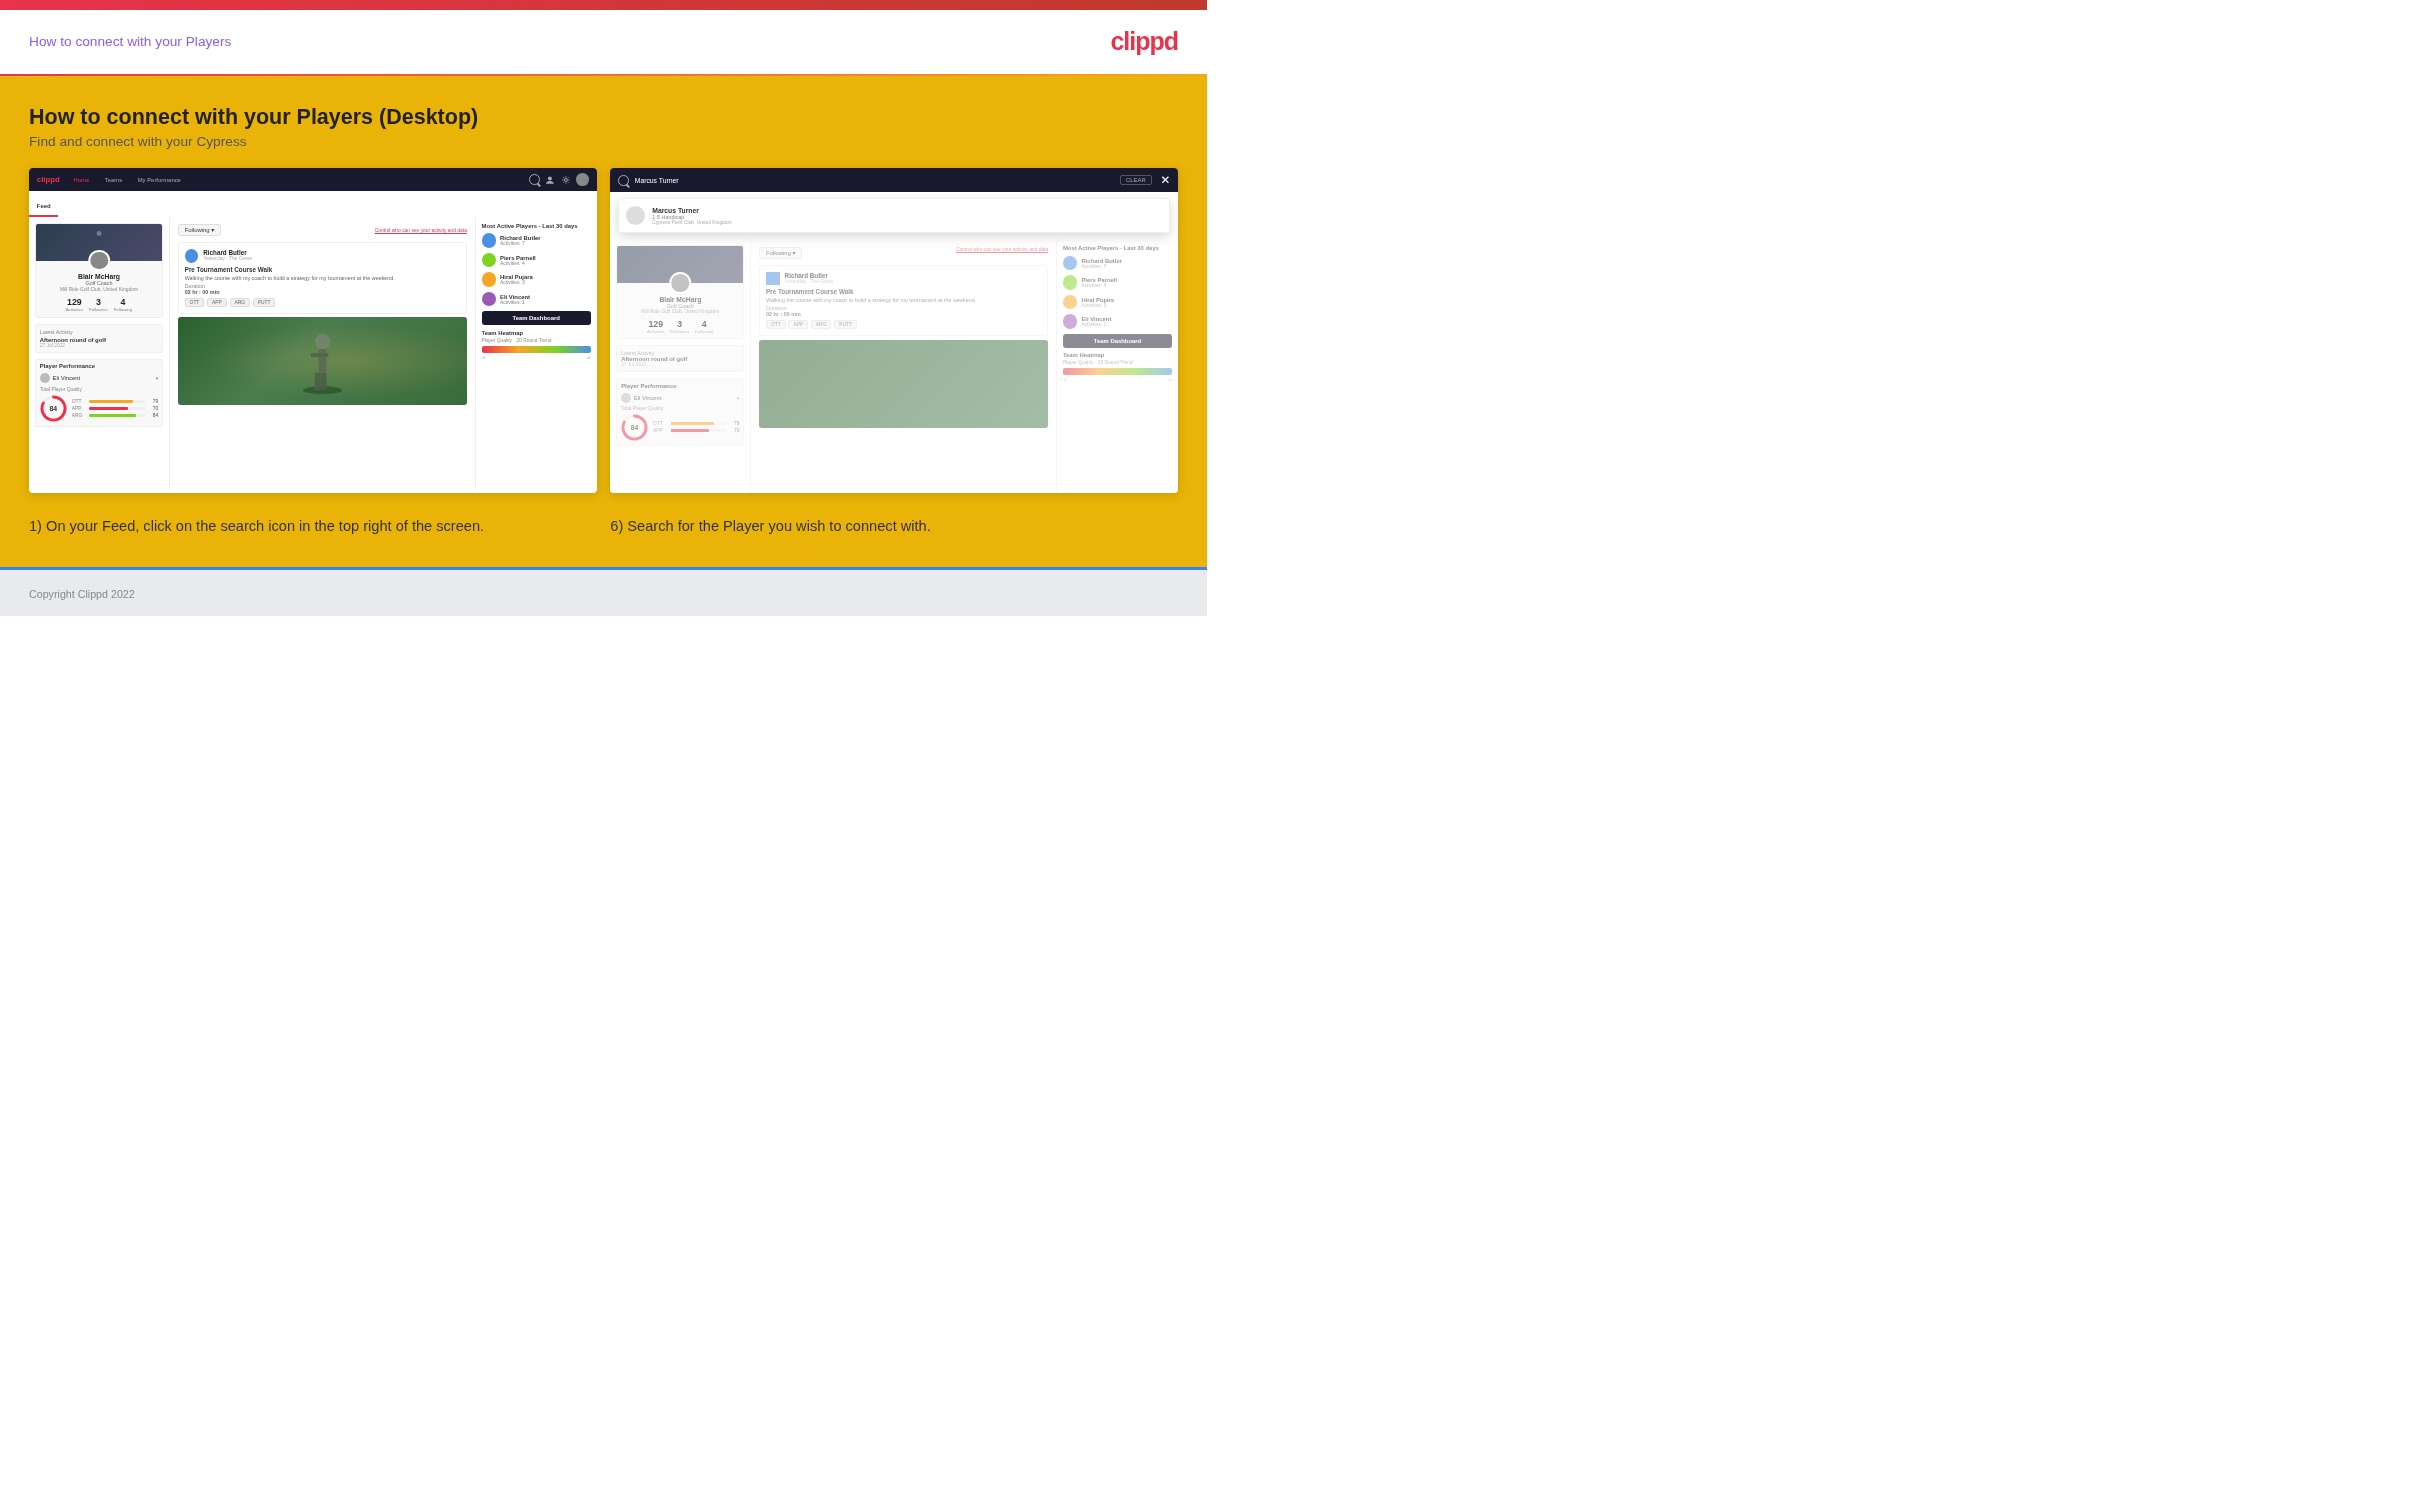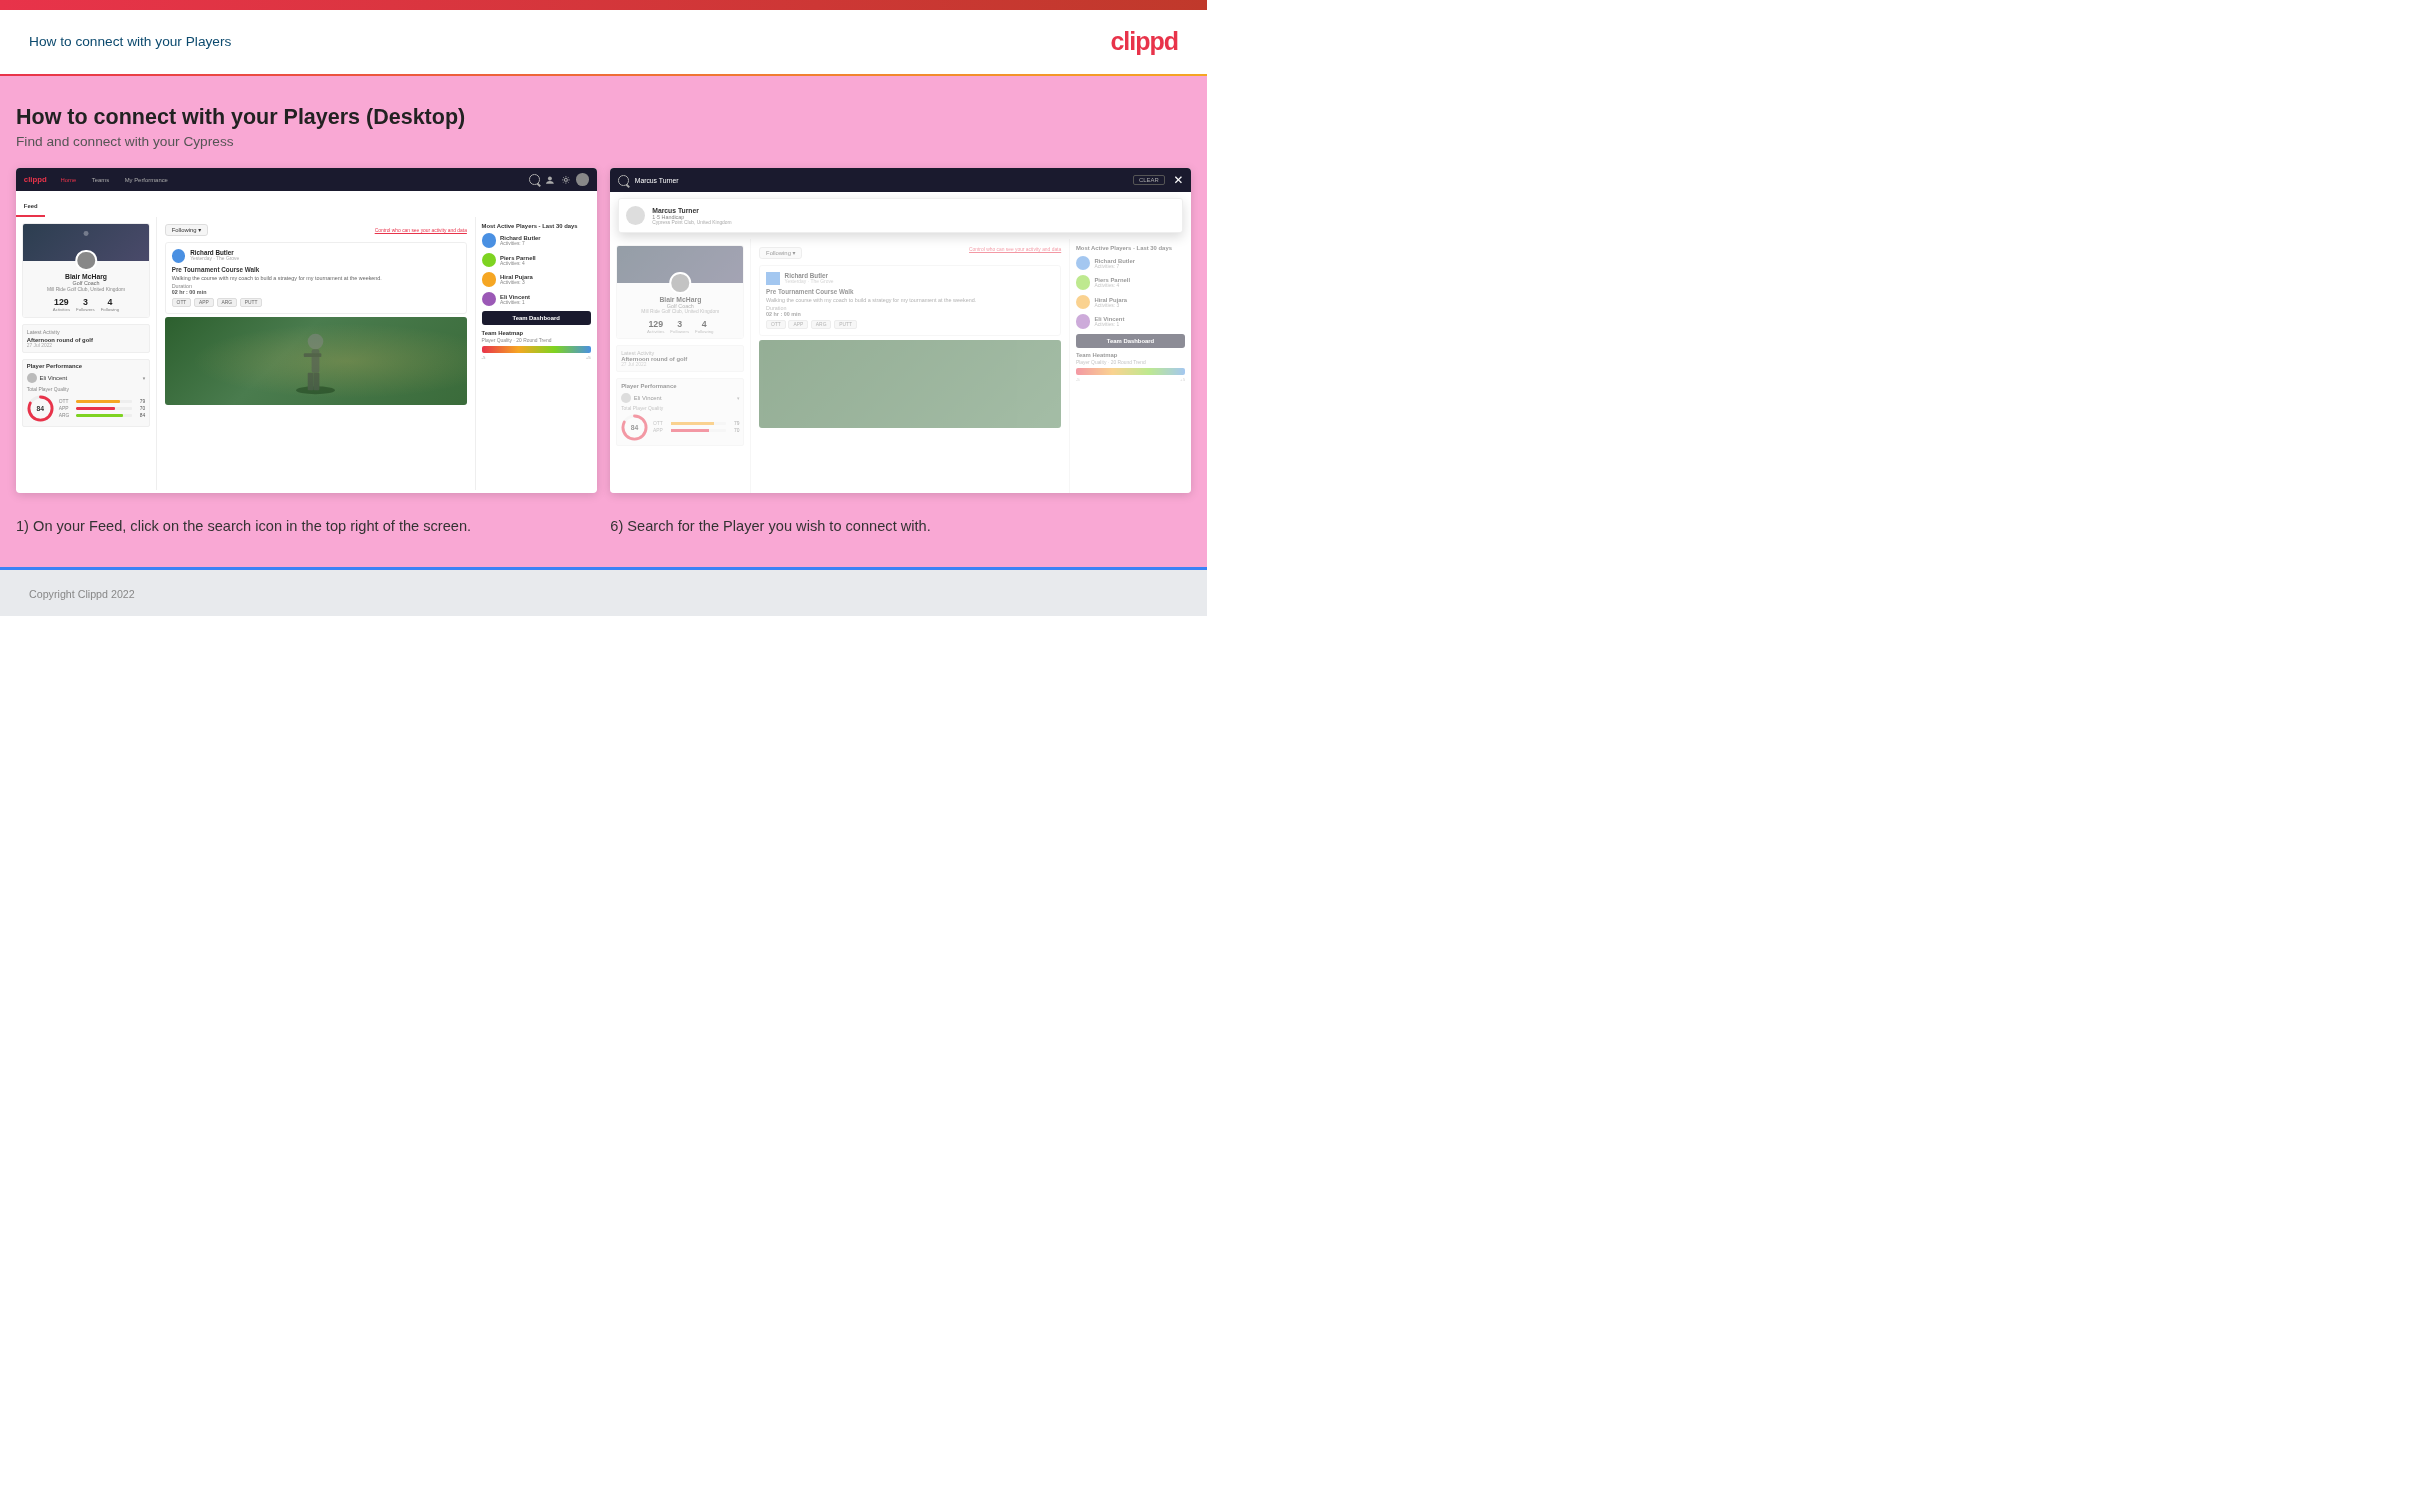--- a/index.html
+++ b/index.html
@@ -9,27 +9,27 @@
       width: 1207px;
       min-height: 755px;
     }
   </style>
 </head>
 <body>
 
 <div style="height:9.8px; background: linear-gradient(to right, #e8334a, #c0392b);"></div>
 
 <div style="display:flex; align-items:center; justify-content:space-between; padding:17.6px 29px;">
-  <span style="font-size:13.7px; color:#0c4a6e;">How to connect with your Players</span>
+  <span style="font-size:13.7px; color:#8b5cf6;">How to connect with your Players</span>
   <div style="font-size:25px; font-weight:700; color:#e8334a; letter-spacing:-1px;">clippd</div>
 </div>
 
 <div style="height:2px; background:linear-gradient(to right, #e8334a, #f5a623); margin:0;"></div>
 
-<div style="background:#f9a8d4; padding:29px 16px 0;">
+<div style="background:#eab308; padding:29px 29px 0;">
 
   <div style="margin-bottom:19.5px;">
     <div style="font-size:21.5px; font-weight:700; color:#222; margin-bottom:3.9px;">How to connect with your Players (Desktop)</div>
     <div style="font-size:13.7px; color:#555;">Find and connect with your Cypress</div>
   </div>
 
   <div style="display:flex; gap:13.7px; margin-bottom:19.5px;">
 
     <div style="flex:1; background:#fff; border-radius:3.9px; overflow:hidden; box-shadow:0 2px 9.8px rgba(0,0,0,0.15);">
       

